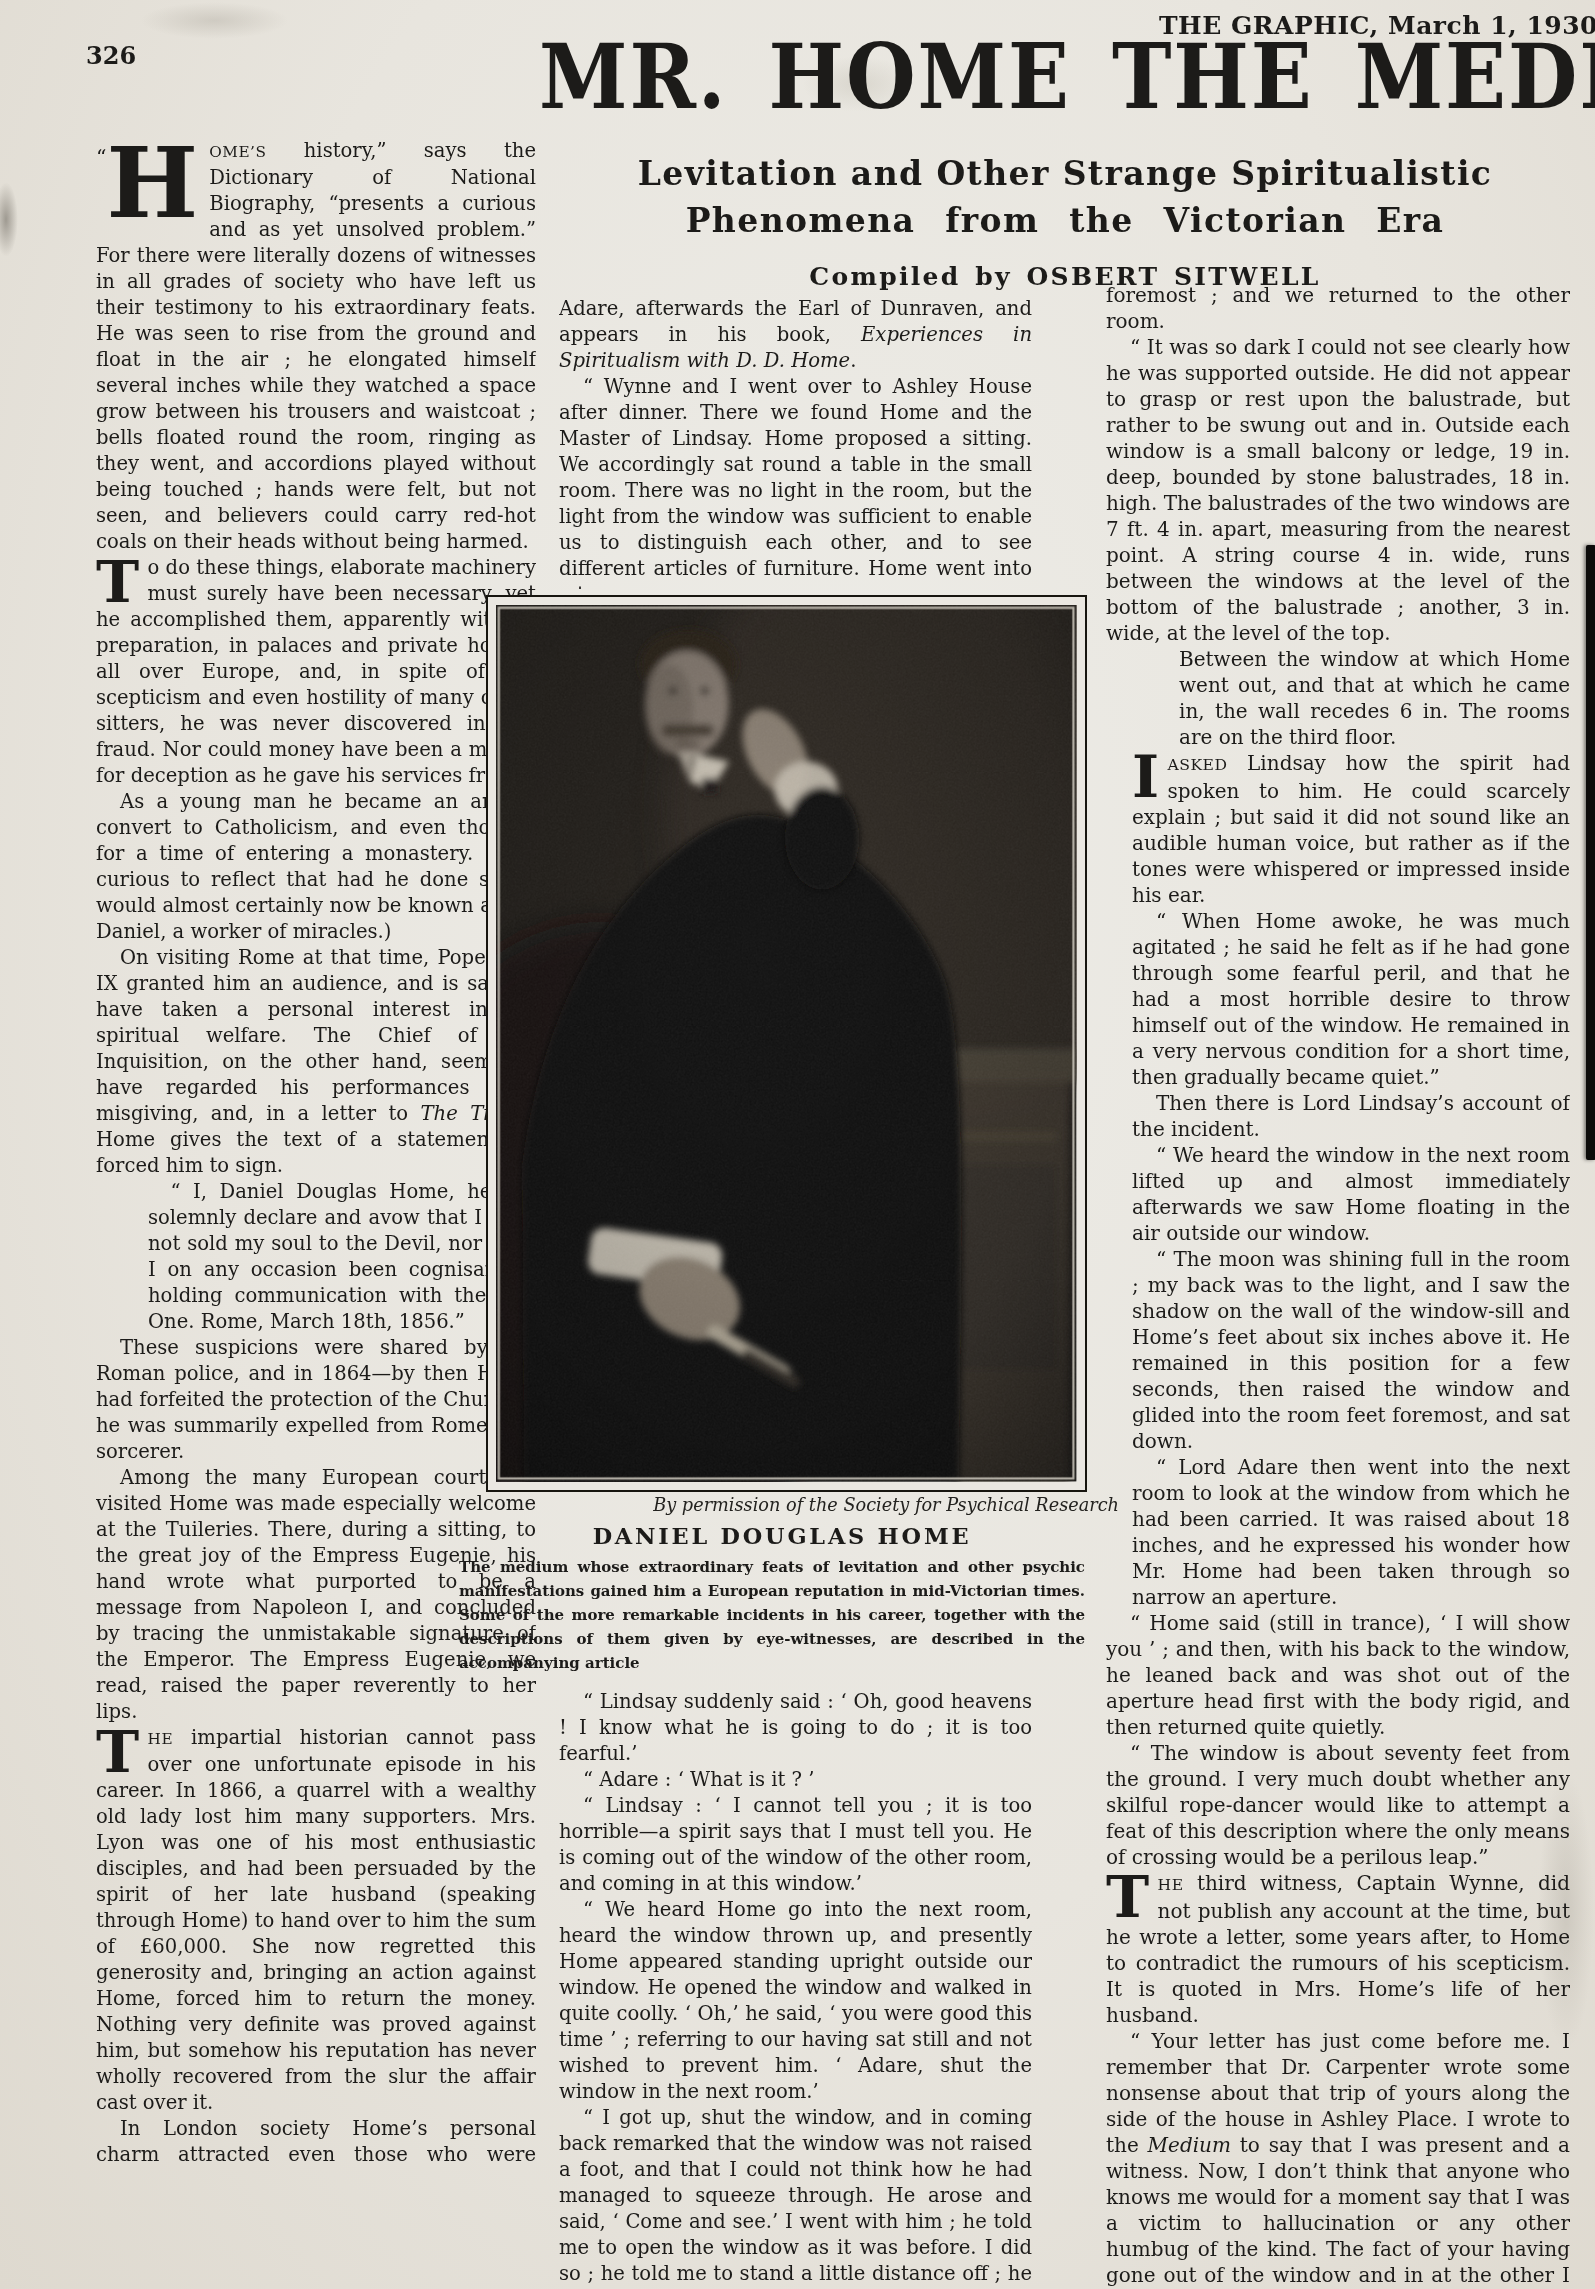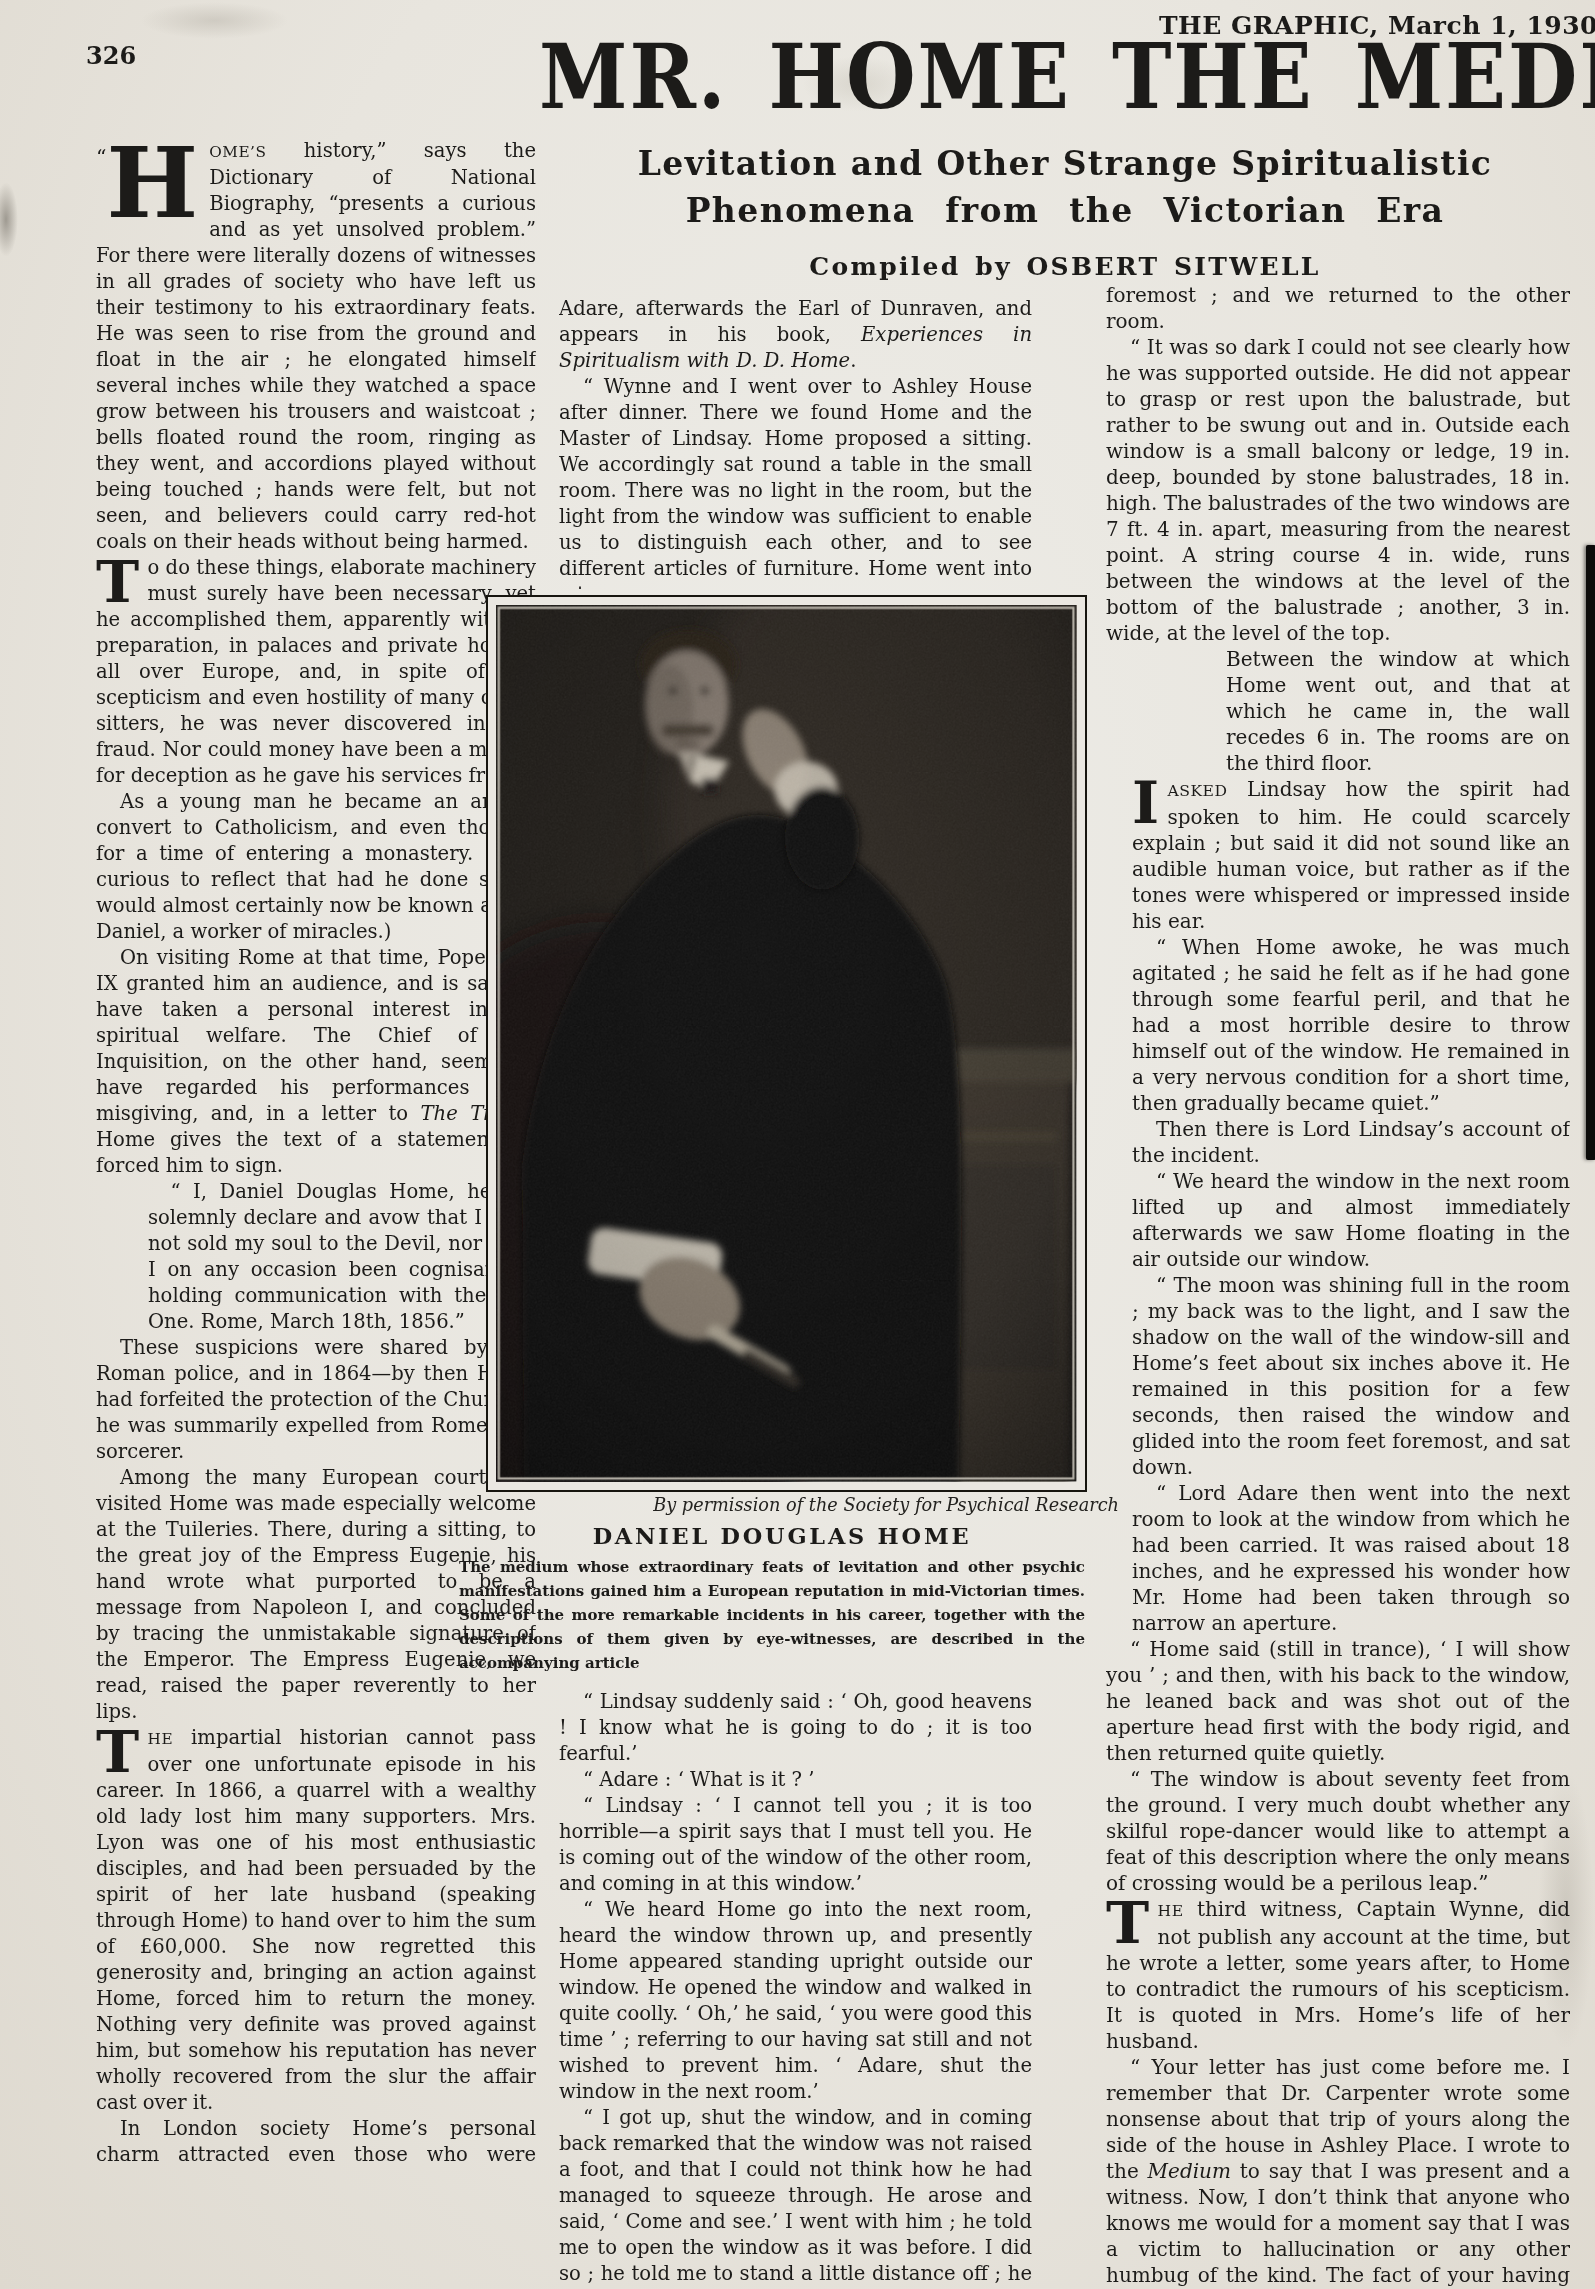--- a/index.html
+++ b/index.html
@@ -6,33 +6,33 @@
   .page{
     position:relative; width:1596px; height:2290px; margin:0 auto;
     background: radial-gradient(ellipse at 52% 38%, #edece7 0%, #e8e5de 55%, #ded9cf 100%);
     font-family:"DejaVu Serif","Liberation Serif",serif;
     color:#1c1b19; overflow:hidden;
   }
   .masthead{position:absolute; left:1159px; top:11.2px; font-size:25px; font-weight:bold; letter-spacing:0.5px; white-space:nowrap;}
   .page-number{position:absolute; left:86px; top:41px; font-size:24px; font-weight:bold;}
   .headline-block{position:absolute; left:539px; top:32px; width:1052px; text-align:center;}
   .headline-block h1{margin:0; font-size:80px; line-height:1; font-weight:bold; letter-spacing:1.9px; word-spacing:11.2px; transform:scaleY(1.12); transform-origin:top center; white-space:nowrap;}
-  .sub1{margin-top:32px; font-size:33px; font-weight:bold; letter-spacing:1.4px;text-align:center;}
+  .sub1{margin-top:42px; font-size:33px; font-weight:bold; letter-spacing:1.4px;text-align:center;}
   .sub2{margin-top:7.5px; font-size:33px; font-weight:bold; letter-spacing:1.4px; word-spacing:17px;}
   .byline{margin-top:22.4px; font-size:25px; font-weight:bold; letter-spacing:2.3px; word-spacing:3.7px;}
   .col{position:absolute; overflow:hidden; font-size:19.6px; line-height:26px; text-align:justify;}
   .col-left{left:96px; top:138px; width:440px; height:2032px;}
   .col-center-top{left:559px; top:296px; width:473px; height:293px;}
   .col-center-bottom{left:559px; top:1689px; width:473px; height:600px;}
   .col-right{left:1106px; top:282px; width:464px; height:2007px; font-size:20px; line-height:26px;}
   .para{margin:0;}
   .ind{text-indent:24px;}
   .bq{margin-left:52px; text-indent:22.4px;}
   .ind1{margin-left:26px;}
-  .ind2{margin-left:120px;}
+  .ind2{margin-left:73px;}
   .dropcap{float:left; font-weight:bold; font-size:58px; line-height:47px; padding:3.7px 8.4px 0 0;}
   .dropcap.xl{font-size:97px; line-height:78px; padding:5.6px 11.2px 0 0;}
   .pre-quote{float:left; font-size:20.5px; padding-top:5.6px;}
   .sc{text-transform:uppercase; font-size:0.78em; letter-spacing:0.5px;}
   .it{font-style:italic;}
   .photo-frame{position:absolute; left:486px; top:595px; width:601px; height:897px; box-sizing:border-box;
     border:2.8px solid #17150f; background:#eae7e1; padding:8.4px; margin:0;}
   .photo-frame svg{display:block; width:100%; height:100%;}
   .photo-credit{position:absolute; left:486px; top:1495px; width:599px; text-align:right; font-style:italic; font-size:17.7px; color:#23221f;padding-left:34px;}
   .caption-title{position:absolute; left:469px; top:1523px; width:626px; text-align:center; font-weight:bold; font-size:22.4px; letter-spacing:2.8px;}

